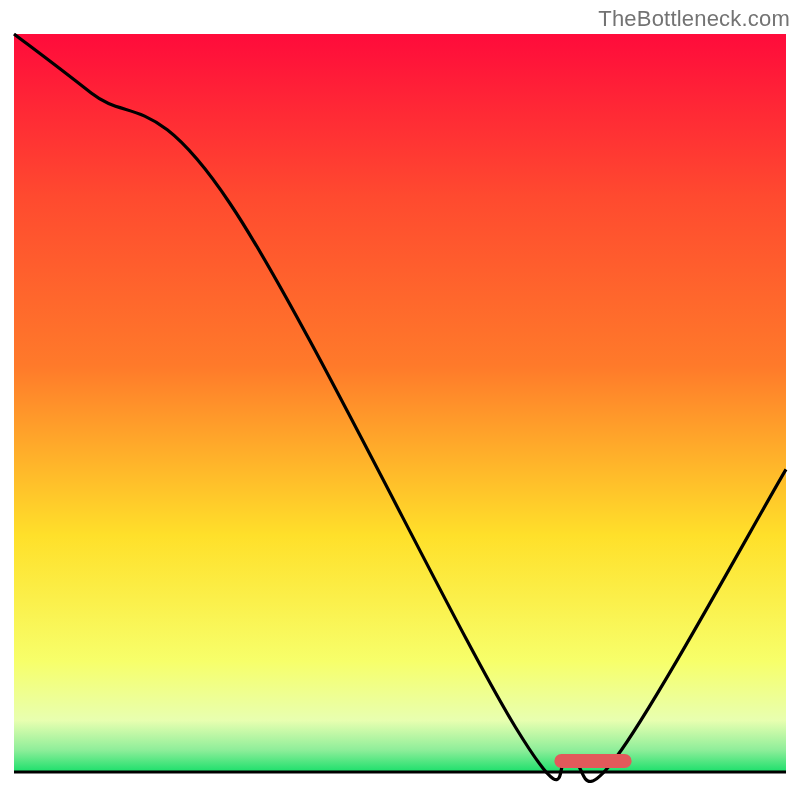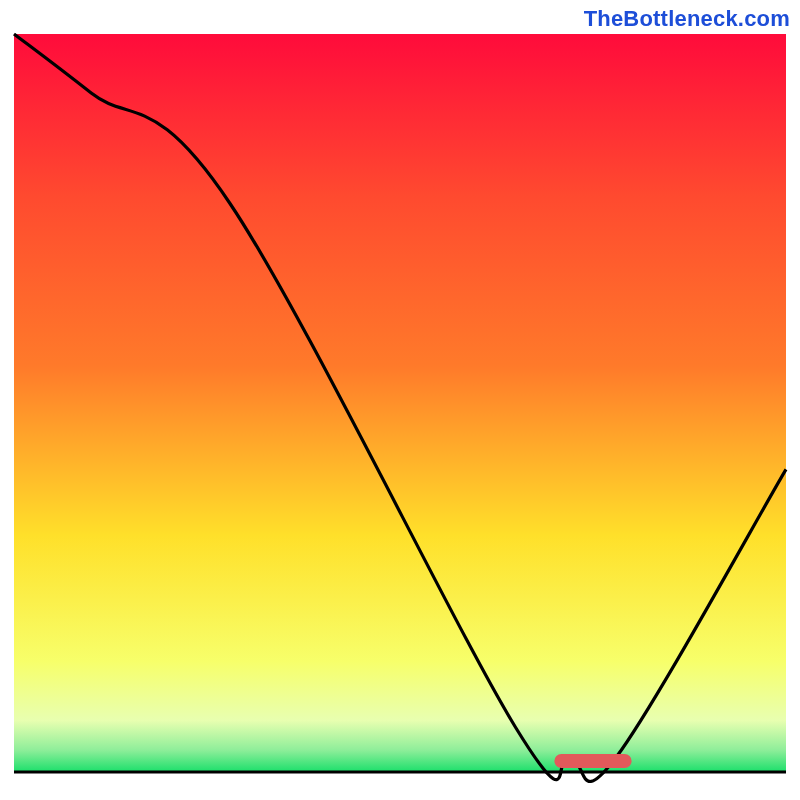--- a/index.html
+++ b/index.html
@@ -14,22 +14,22 @@
   .stage {
     position: relative;
     width: 800px;
     height: 800px;
   }
   .watermark {
     position: absolute;
     top: 6px;
     right: 10px;
     font-size: 22px;
-    font-weight: 700;
-    color: #1d4ed8;
+    font-weight: 400;
+    color: #737373;
     letter-spacing: 0.2px;
   }
   svg.chart {
     position: absolute;
     left: 0;
     top: 0;
     width: 800px;
     height: 800px;
   }
 </style>

